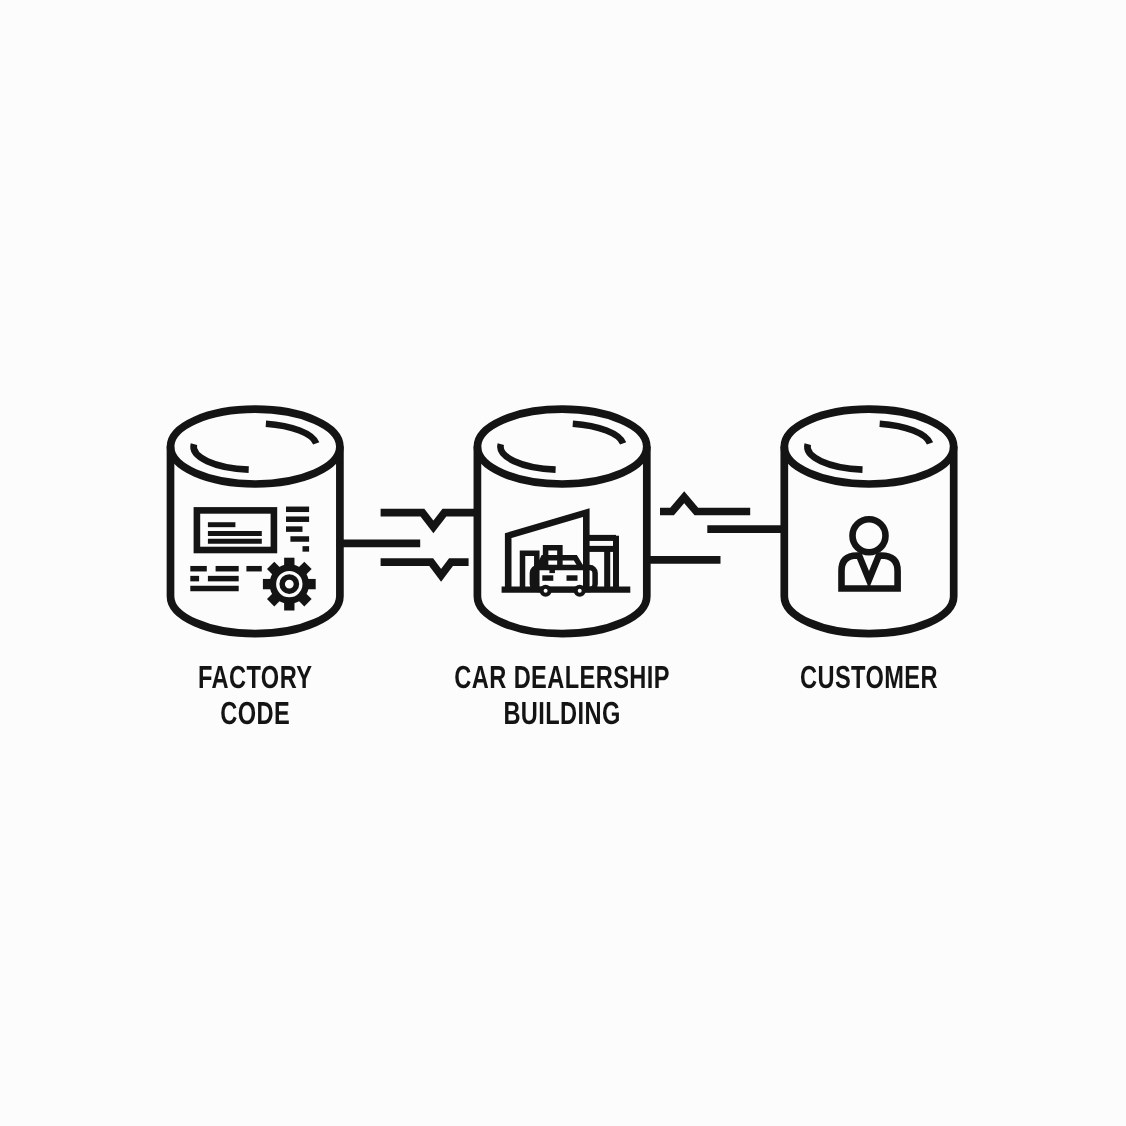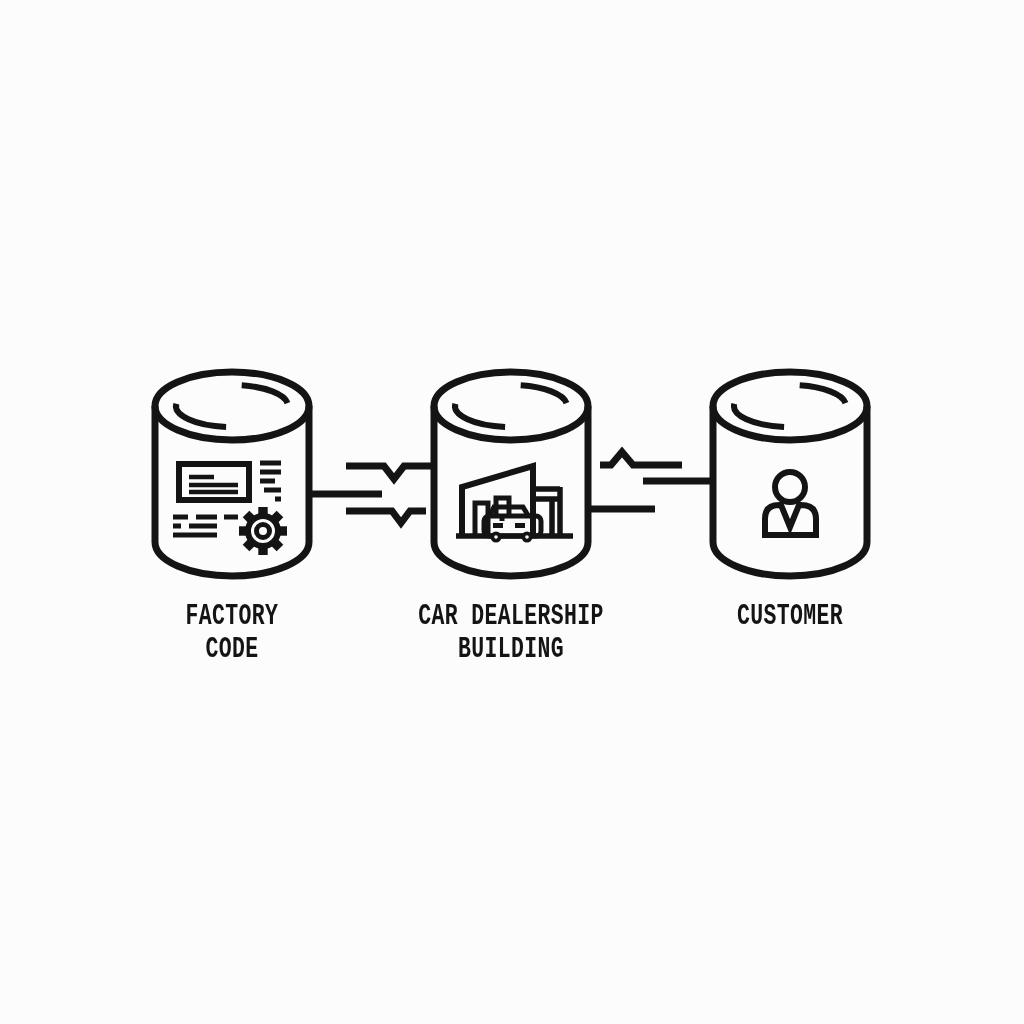--- a/index.html
+++ b/index.html
@@ -2,21 +2,21 @@
 <html style="--bg: #fcfcfc; --ink: #141414;"><head>
 <meta charset="utf-8">
 <style>
   html, body { margin: 0; padding: 0; }
   .canvas {
     position: relative;
     width: 1024px;
     height: 1024px;
     background: var(--bg, #fcfcfc);
     overflow: hidden;
-    font-family: Liberation Mono, monospace;
+    font-family: Liberation Sans, sans-serif;
   }
   .diagram-svg { position: absolute; left: 0; top: 0; }
   
   .s  { stroke: var(--ink, #141414); fill: none; stroke-miterlimit: 10; }
   .w7  { stroke-width: 7; }
   .w6  { stroke-width: 6; }
   .w55 { stroke-width: 5.5; }
   .w5  { stroke-width: 5; }
   .w45 { stroke-width: 4.5; }
   .f   { fill: var(--ink, #141414); stroke: none; }

